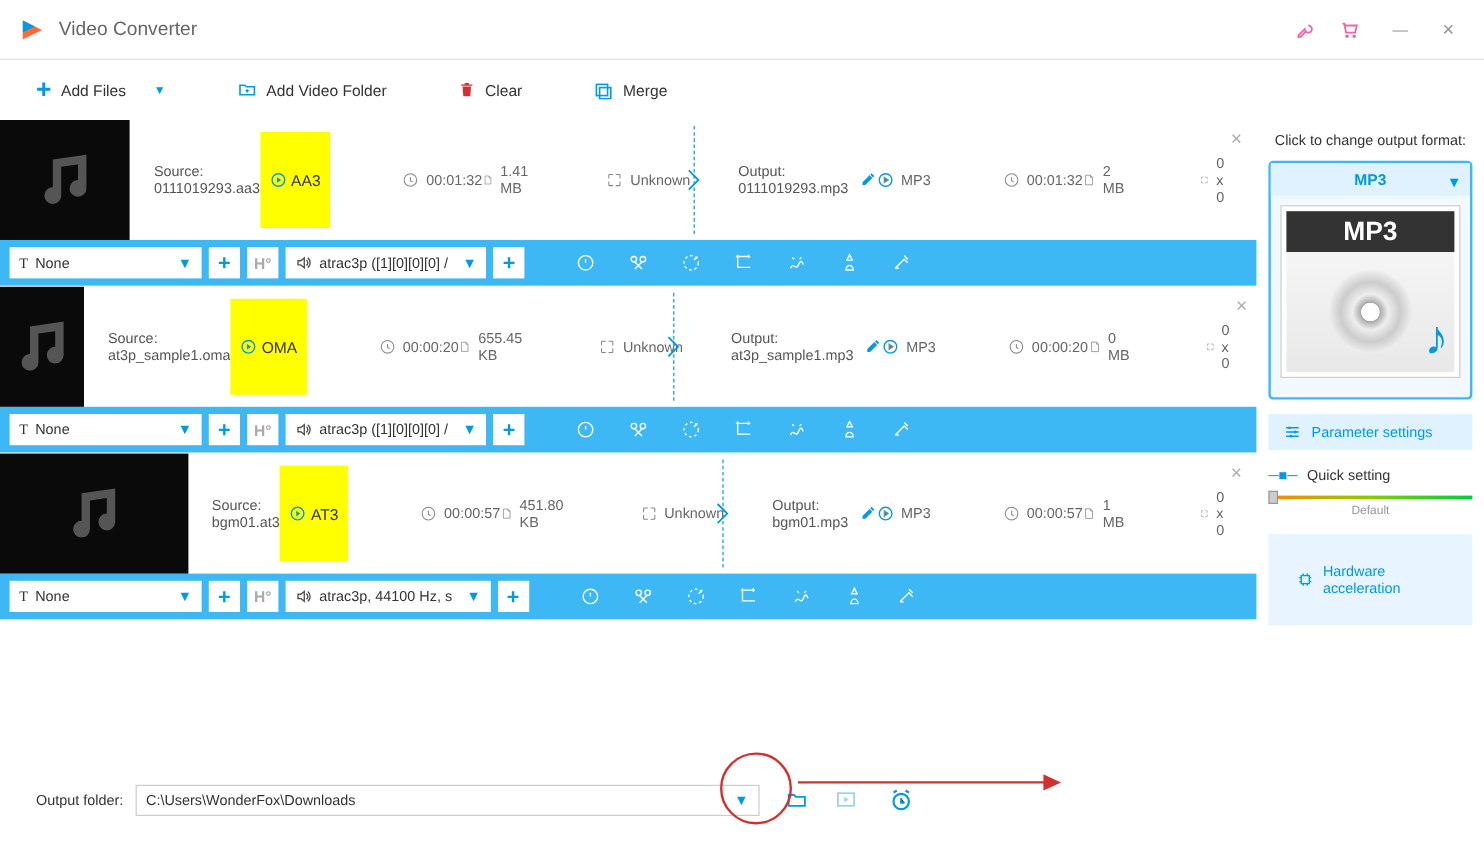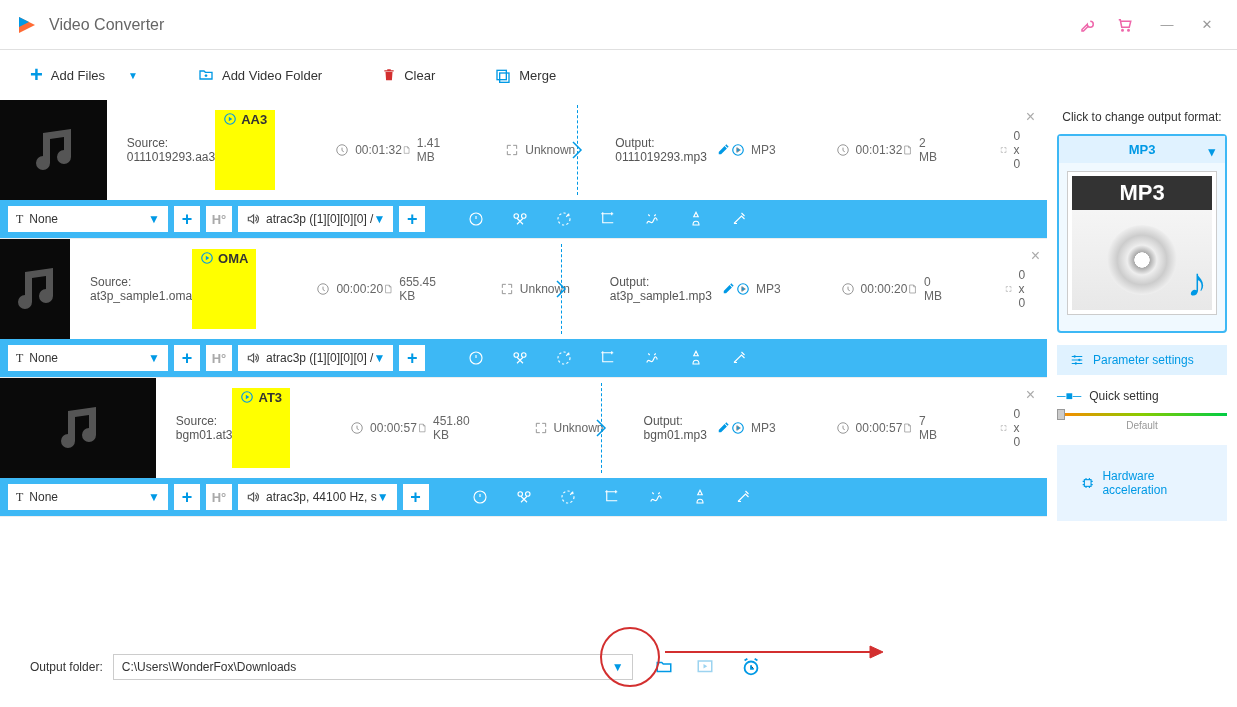--- a/index.html
+++ b/index.html
@@ -20,34 +20,34 @@
 .list-area { flex: 1; overflow-y: auto; }
 .sidebar { width: 190px; padding: 10px; }
 
 .item { border-bottom: 1px solid #eee; }
 .item-top { display: flex; height: 100px; position: relative; }
 .thumb { width: 190px; height: 100px; background: #0a0a0a; display: flex; align-items: center; justify-content: center; }
 .thumb svg { width: 70px; height: 50px; fill: #555; }
 .info-cols { flex: 1; display: flex; position: relative; }
 .src-col, .out-col { flex: 1; padding: 10px 20px; display: flex; justify-content: space-between; }
 .src-line, .out-line { display: flex; align-items: center; gap: 10px; font-size: 12px; color: #555; }
-.badge { background: #ffff00; padding: 2px 8px; display: inline-flex; align-items: flex-start; gap: 4px; font-weight: bold; color: #333; }
+.badge { background: #ffff00; padding: 2px 8px; display: inline-flex; align-items: center; gap: 4px; font-weight: normal; color: #333; }
 .badge svg { width: 14px; height: 14px; fill: #0099e5; }
 .meta-row { display: flex; gap: 60px; }
 .meta-item { display: flex; align-items: center; gap: 6px; font-size: 12px; color: #666; }
 .meta-item svg { width: 14px; height: 14px; fill: none; stroke: #888; stroke-width: 1.5; }
 .edit-icon { color: #0099e5; cursor: pointer; }
 .close-x { position: absolute; top: 8px; right: 12px; color: #aaa; cursor: pointer; font-size: 16px; }
 .divider-dashed { position: absolute; left: 50%; top: 5px; bottom: 5px; border-left: 1px dashed #0099e5; }
 .div-chevron { position: absolute; left: 50%; top: 50%; transform: translate(-50%, -50%); width: 12px; height: 20px; }
 .div-chevron svg { stroke: #0099e5; fill: none; stroke-width: 1.5; }
 
 .item-bar { height: 38px; background: #3db8f5; display: flex; align-items: center; padding: 0 8px; gap: 6px; }
 .sub-select { background: #fff; height: 26px; display: flex; align-items: center; padding: 0 8px; color: #333; font-size: 12px; min-width: 160px; justify-content: space-between; cursor: pointer; }
-.sub-select.narrow { min-width: 140px; }
+.sub-select.narrow { min-width: 140px; gap: 12px; }
 .sq-btn { width: 26px; height: 26px; background: #fff; display: flex; align-items: center; justify-content: center; cursor: pointer; color: #0099e5; font-size: 18px; font-weight: bold; }
 .sq-btn.gray { color: #aaa; font-size: 13px; }
 .bar-tool { width: 38px; height: 26px; display: flex; align-items: center; justify-content: center; cursor: pointer; color: #fff; }
 .bar-tool svg { width: 18px; height: 18px; fill: none; stroke: #fff; stroke-width: 1.5; }
 
 .sidebar-title { font-size: 12px; text-align: center; margin-bottom: 10px; color: #333; }
 .format-box { border: 2px solid #3db8f5; border-radius: 4px; background: #f0f9ff; padding-bottom: 8px; }
 .format-header { background: #e0f2ff; padding: 6px; text-align: center; color: #0099e5; font-weight: bold; position: relative; }
 .format-header .chev { position: absolute; right: 10px; top: 8px; }
 .format-img { margin: 8px; background: #fff; border: 1px solid #ccc; padding: 4px; }
@@ -484,21 +484,21 @@
                     <path d="M12 8v5l3 2"></path>
                   </svg>
                   <span>00:00:57</span>
                 </span>
           </div>
           <div class="meta-row">
             <span class="meta-item">
                   <svg viewBox="0 0 24 24">
                     <path d="M6 3h9l4 4v14H6zM15 3v4h4"></path>
                   </svg>
-                  <span>7 MB</span>
+                  <span>1 MB</span>
                 </span>
             <span class="meta-item">
                   <svg viewBox="0 0 24 24">
                     <path d="M4 4h6M4 4v6M20 20h-6M20 20v-6M4 20h6M4 20v-6M20 4h-6M20 4v6"></path>
                   </svg>
                   <span>0 x 0</span>
                 </span>
           </div>
         </div>
         <div class="close-x">×</div>

